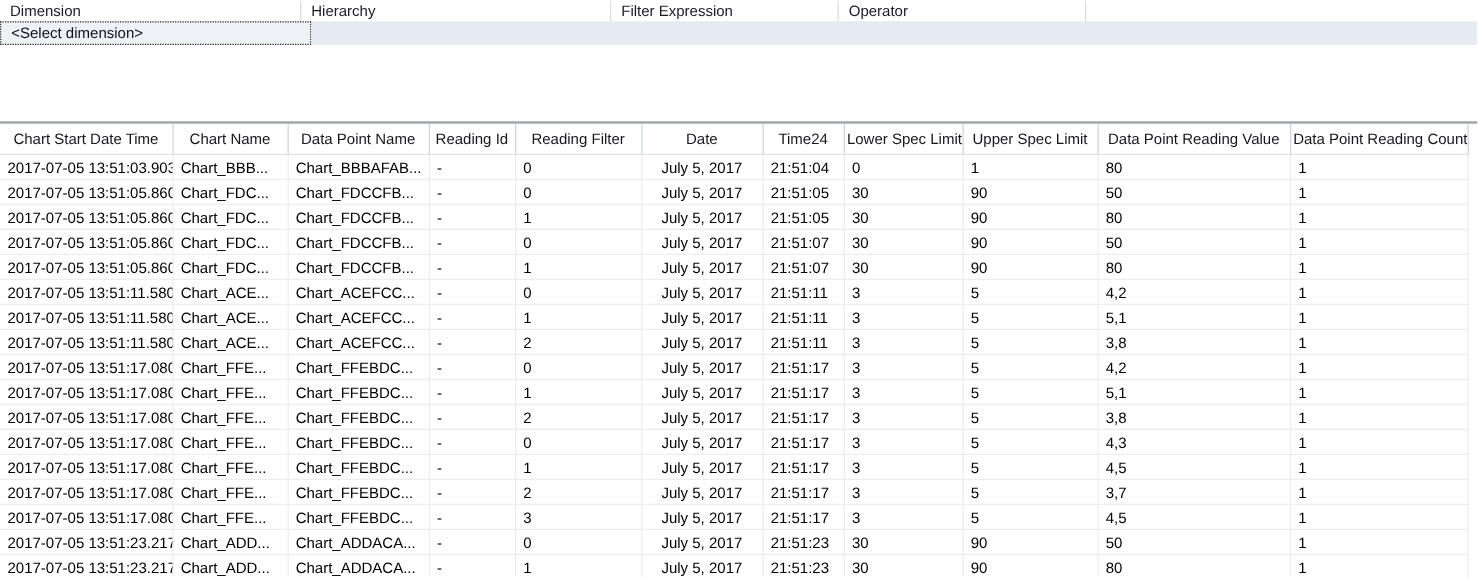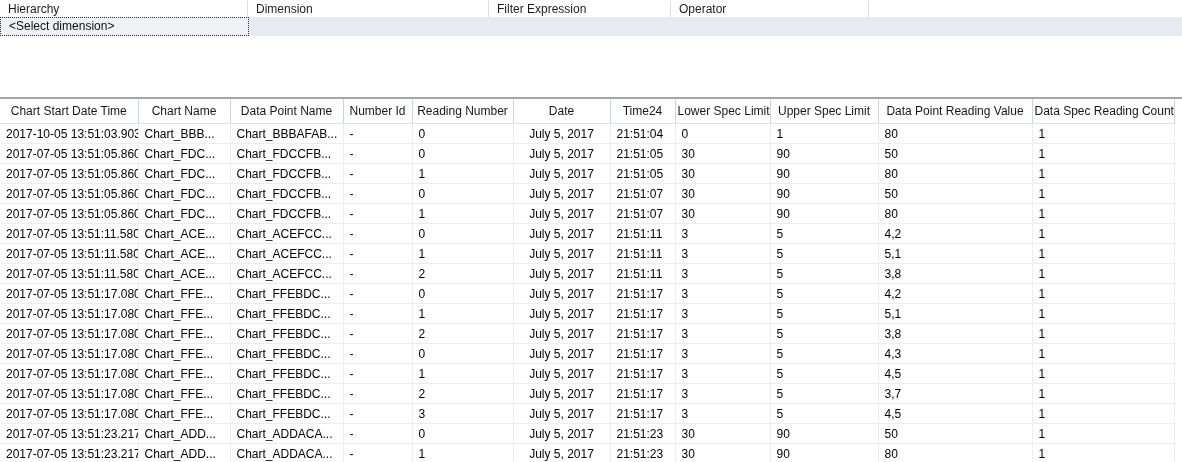--- a/index.html
+++ b/index.html
@@ -41,22 +41,22 @@
   }
   table.grid td:nth-child(6){text-align:center;padding:0 2px;}
 </style>
 </head>
 <body>
 
 <div class="page">
 
   <div class="filter-panel">
     <div class="filter-header">
+      <div class="fcol c1">Dimension</div>
       <div class="fcol c2">Hierarchy</div>
-      <div class="fcol c1">Dimension</div>
       <div class="fcol c4">Filter Expression</div>
       <div class="fcol c3">Operator</div>
       <div class="fcol c5"></div>
     </div>
     <div class="filter-row">
       <div class="select-dim-cell">&lt;Select dimension&gt;</div>
       <div class="filter-row-rest"></div>
     </div>
   </div>
 
@@ -73,33 +73,33 @@
           <col style="width: 95px;">
           <col style="width: 108px;">
           <col style="width: 154px;">
           <col style="width: 142px;">
         </colgroup>
       <thead>
         <tr>
             <th>Chart Start Date Time</th>
             <th>Chart Name</th>
             <th>Data Point Name</th>
-            <th>Number Id</th>
-            <th>Reading Number</th>
+            <th>Reading Id</th>
+            <th>Reading Filter</th>
             <th>Date</th>
             <th>Time24</th>
             <th>Lower Spec Limit</th>
             <th>Upper Spec Limit</th>
             <th>Data Point Reading Value</th>
-            <th>Data Spec Reading Count</th>
+            <th>Data Point Reading Count</th>
           </tr>
       </thead>
       <tbody>
           <tr>
-            <td>2017-10-05 13:51:03.903</td>
+            <td>2017-07-05 13:51:03.903</td>
             <td>Chart_BBB...</td>
             <td>Chart_BBBAFAB...</td>
             <td>-</td>
             <td>0</td>
             <td>July 5, 2017</td>
             <td>21:51:04</td>
             <td>0</td>
             <td>1</td>
             <td>80</td>
             <td>1</td>

